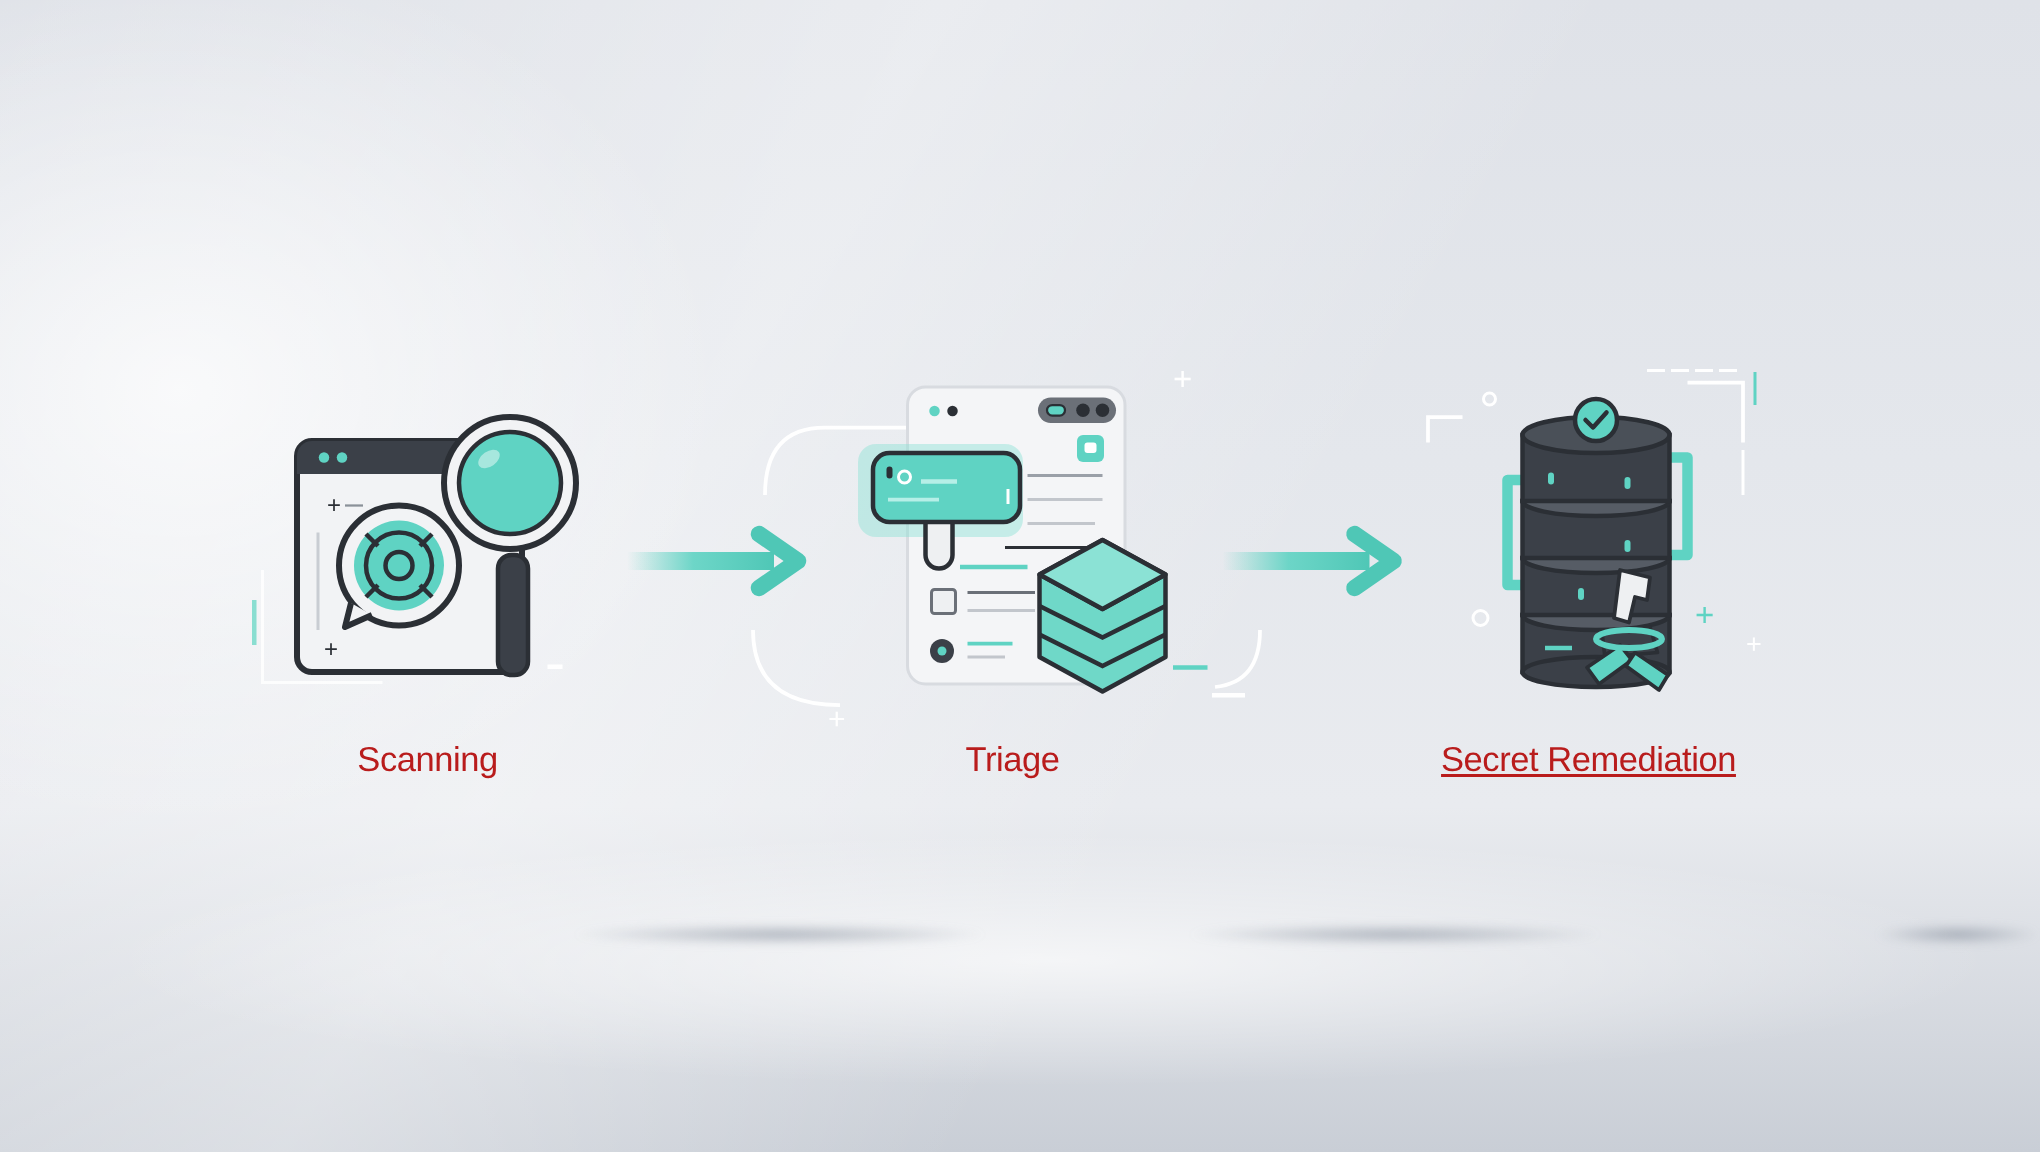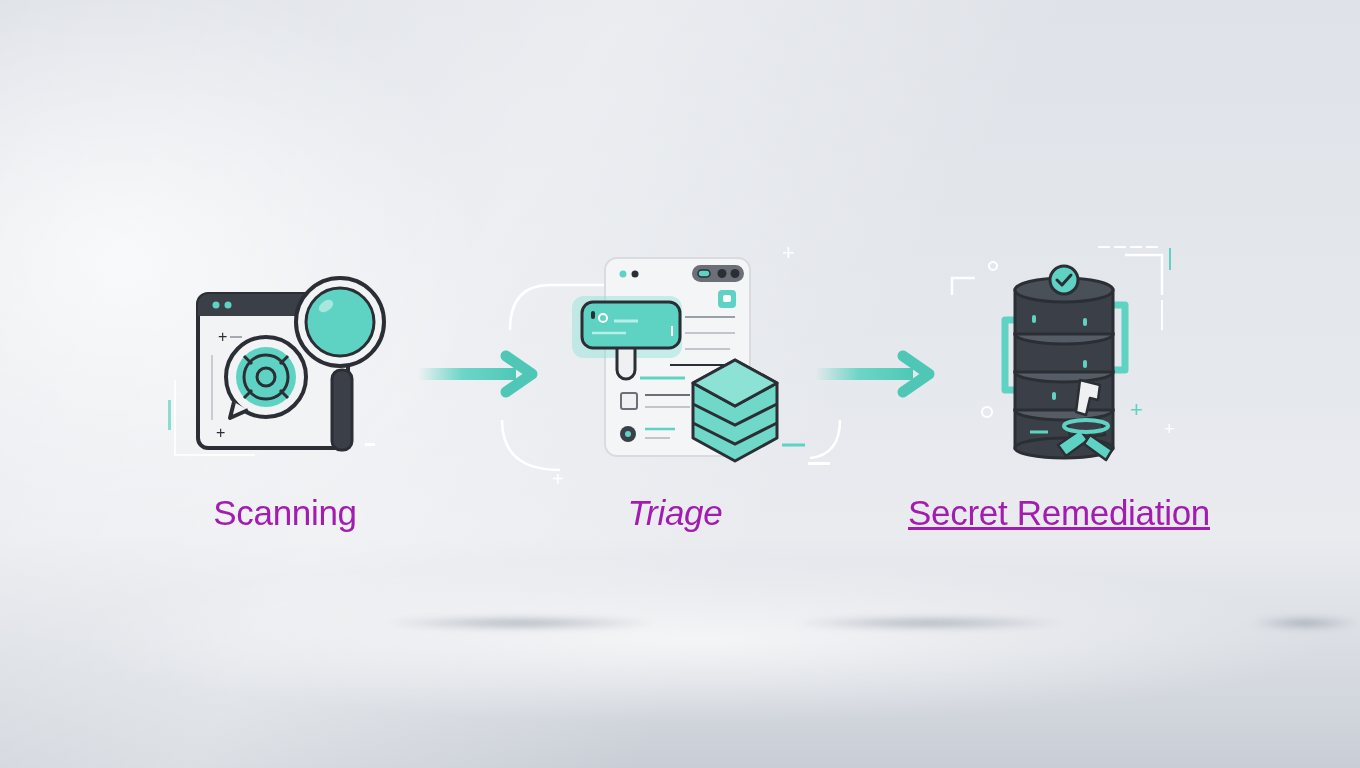--- a/index.html
+++ b/index.html
@@ -15,21 +15,21 @@
       radial-gradient(ellipse 900px 120px at 700px 640px, rgba(255,255,255,0.7), rgba(255,255,255,0) 70%),
       linear-gradient(120deg, rgba(255,255,255,0.0) 0%, rgba(255,255,255,0.35) 35%, rgba(255,255,255,0) 60%);
   }
   .floor-shadow {
     position:absolute; height:14px; border-radius:50%;
     background: radial-gradient(ellipse at center, rgba(120,130,145,0.55), rgba(120,130,145,0) 70%);
     filter: blur(3px);
   }
   .stage { position:absolute; }
   .label {
-    position:absolute; font-size:35px; color:#a21caf; letter-spacing:-0.3px;
+    position:absolute; font-size:23px; color:#b91c1c; letter-spacing:-0.3px;
     white-space:nowrap; transform:translateX(-50%);
   }
   .arrow { position:absolute; }
   svg { overflow:visible; }
 </style>
 </head>
 <body>
 
 <div class="bg-light"></div>
 <div class="floor-shadow" style="left:380px; top:616px; width:280px;"></div>
@@ -124,21 +124,21 @@
 
     <path d="M203 143 L245 120 L287 143 L287 198 L245 221 L203 198 Z" fill="#6fd8c8" stroke="#2b2f35" stroke-width="3" stroke-linejoin="round"></path>
     <path d="M203 143 L245 166 L287 143" fill="none" stroke="#2b2f35" stroke-width="3" stroke-linejoin="round"></path>
     <path d="M203 143 L245 120 L287 143 L245 166 Z" fill="#8be2d5"></path>
     <path d="M203 143 L245 120 L287 143 L245 166 Z" fill="none" stroke="#2b2f35" stroke-width="3" stroke-linejoin="round"></path>
     <path d="M203 164 L245 185 L287 164" fill="none" stroke="#2b2f35" stroke-width="3"></path>
     <path d="M203 183 L245 204 L287 183" fill="none" stroke="#2b2f35" stroke-width="3"></path>
     <line x1="292" y1="205" x2="315" y2="205" stroke="#5fd3c3" stroke-width="3"></line>
   </svg>
 </div>
-<div class="label" style="left:675px; top:493px;font-style:italic;">Triage</div>
+<div class="label" style="left:675px; top:493px;">Triage</div>
 
 <div class="arrow" style="left:815px; top:350px;">
   <svg width="120" height="50">
     <defs>
       <linearGradient id="ag2" x1="0" x2="1" y1="0" y2="0">
         <stop offset="0" stop-color="#5fd3c3" stop-opacity="0"></stop>
         <stop offset="0.45" stop-color="#5fd3c3" stop-opacity="0.9"></stop>
         <stop offset="1" stop-color="#4fc7b6"></stop>
       </linearGradient>
     </defs>

